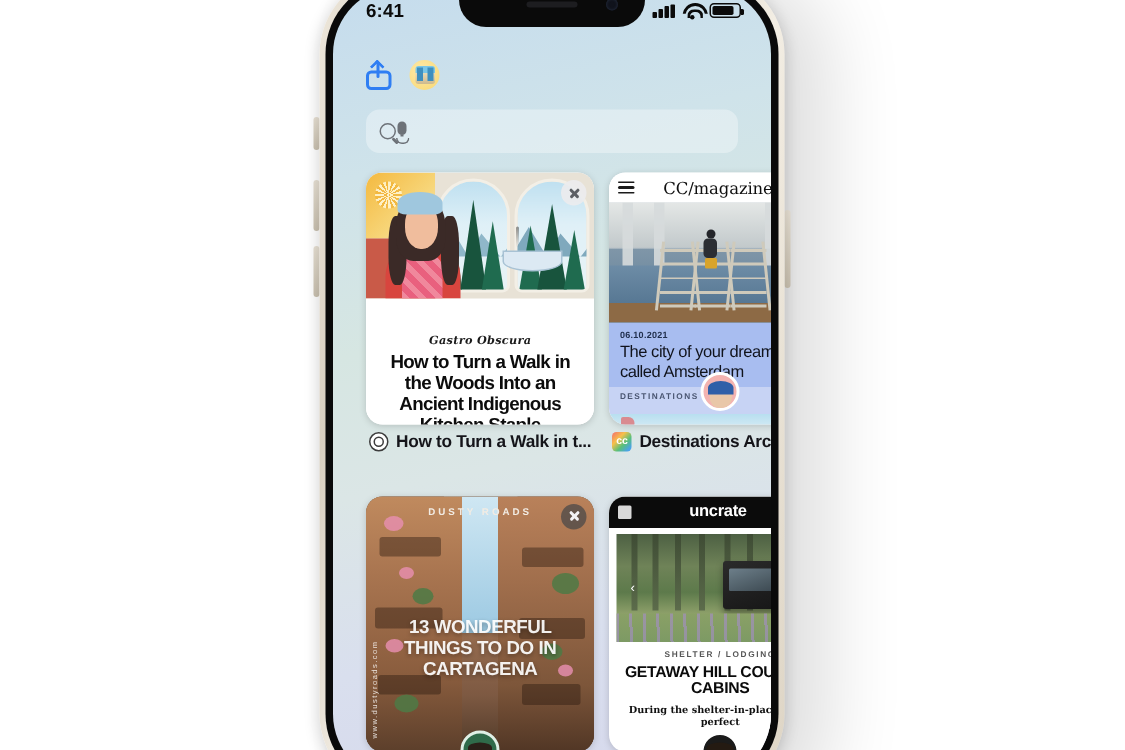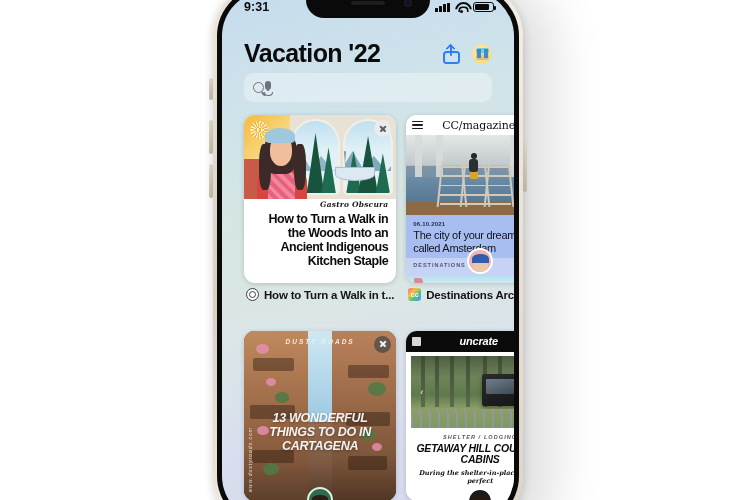--- a/index.html
+++ b/index.html
@@ -209,21 +209,21 @@
   }
   .tab{ display:flex; flex-direction:column; }
   .tab-card{
     position:relative;
     height:168px;
     border-radius:11px;
     overflow:hidden;
     background:#fff;
     box-shadow:0 1px 5px rgba(0,0,0,.17);
   }
-  .tab-card.short{ height:170px;font-style:italic; }
+  .tab-card.short{ height:170px; }
   .close-btn{
     position:absolute; right:5px; top:5px; z-index:9;
     width:17px; height:17px; border-radius:50%;
     background:rgba(235,235,238,.92);
     display:flex; align-items:center; justify-content:center;
   }
   .close-btn.dark{ background:rgba(70,70,72,.72); }
   .close-btn .x{ position:relative; width:8px; height:8px; }
   .close-btn .x::before,.close-btn .x::after{
     content:""; position:absolute; left:0; top:3.3px;
@@ -296,21 +296,21 @@
   .ao-hairS2{ position:absolute; right:4%; top:26%; width:22%; height:62%; background:#3b2a27; border-radius:40%; }
   .ao-head2{ position:absolute; left:26%; top:14%; width:44%; height:42%; background:#f0bd9d; border-radius:46%; }
   .ao-scarf{ position:absolute; left:18%; top:4%; width:58%; height:20%; background:#9fc7de; border-radius:50% 50% 20% 20%; }
   .ao-body{ position:absolute; left:2%; bottom:0; width:96%; height:50%; background:#d8453e; border-radius:22px 22px 0 0; }
   .ao-dress{ position:absolute; left:22%; bottom:0; width:54%; height:40%;
     background:repeating-linear-gradient(45deg,#f0889c 0 4px,#e9607e 4px 8px); border-radius:10px 10px 0 0; }
   .ao-cup{ position:absolute; left:60%; bottom:22%; width:26%; height:16%;
     background:#dce9f3; border-radius:0 0 50% 50%; border:1.2px solid #a8c2d4;}
   .ao-steam{ position:absolute; left:66%; bottom:40%; width:2px; height:14px;
     background:linear-gradient(180deg,rgba(60,60,60,.55),rgba(60,60,60,0)); border-radius:2px; }
-  .ao-text{ padding:1px 8px 0; text-align:right; background:#fff; }
+  .ao-text{ padding:23px 8px 0; text-align:center; background:#fff; }
   .ao-kicker{ font-family:"DejaVu Serif",serif; font-style:italic; font-weight:700;
     font-size:7.5px; color:#1a1a1a; margin-bottom:3px; letter-spacing:.2px; }
   .ao-headline{ font-size:12.5px; font-weight:800; line-height:1.12; color:#0c0c0c; letter-spacing:-.45px; }
 
   
   .cc-head{ height:20px; background:#fff; display:flex; align-items:center; padding:0 6px; }
   .cc-burger{ width:11px; display:flex; flex-direction:column; gap:2px; }
   .cc-burger i{ height:1.6px; background:#1b1b1b; border-radius:1px; display:block; }
   .cc-name{ flex:1; text-align:center; font-family:"DejaVu Serif",serif;
     font-size:11px; color:#0f0f0f; letter-spacing:-.1px; margin-right:14px; }
@@ -422,39 +422,38 @@
   <div class="device">
     <div class="device-inner">
       <div class="screen">
 
         <div class="notch">
           <div class="speaker"></div>
           <div class="cam"></div>
         </div>
 
         <div class="statusbar">
-          <div class="clock">9:31</div>
+          <div class="clock">6:41</div>
           <div class="status-right">
             <div class="bars">
                 <i></i>
                 <i></i>
                 <i></i>
                 <i></i>
               </div>
             <div class="wifi">
                 <span></span>
               </div>
             <div class="battery">
                 <i></i>
               </div>
           </div>
         </div>
 
         <div class="header">
-          <div class="page-title">Vacation '22</div>
           <div class="header-actions">
             <div class="share-icon">
               <div class="box"></div>
                 <div class="arrow"></div>
                 <div class="head"></div>
             </div>
             <div class="avatar">
               <div class="face"></div>
             </div>
           </div>

